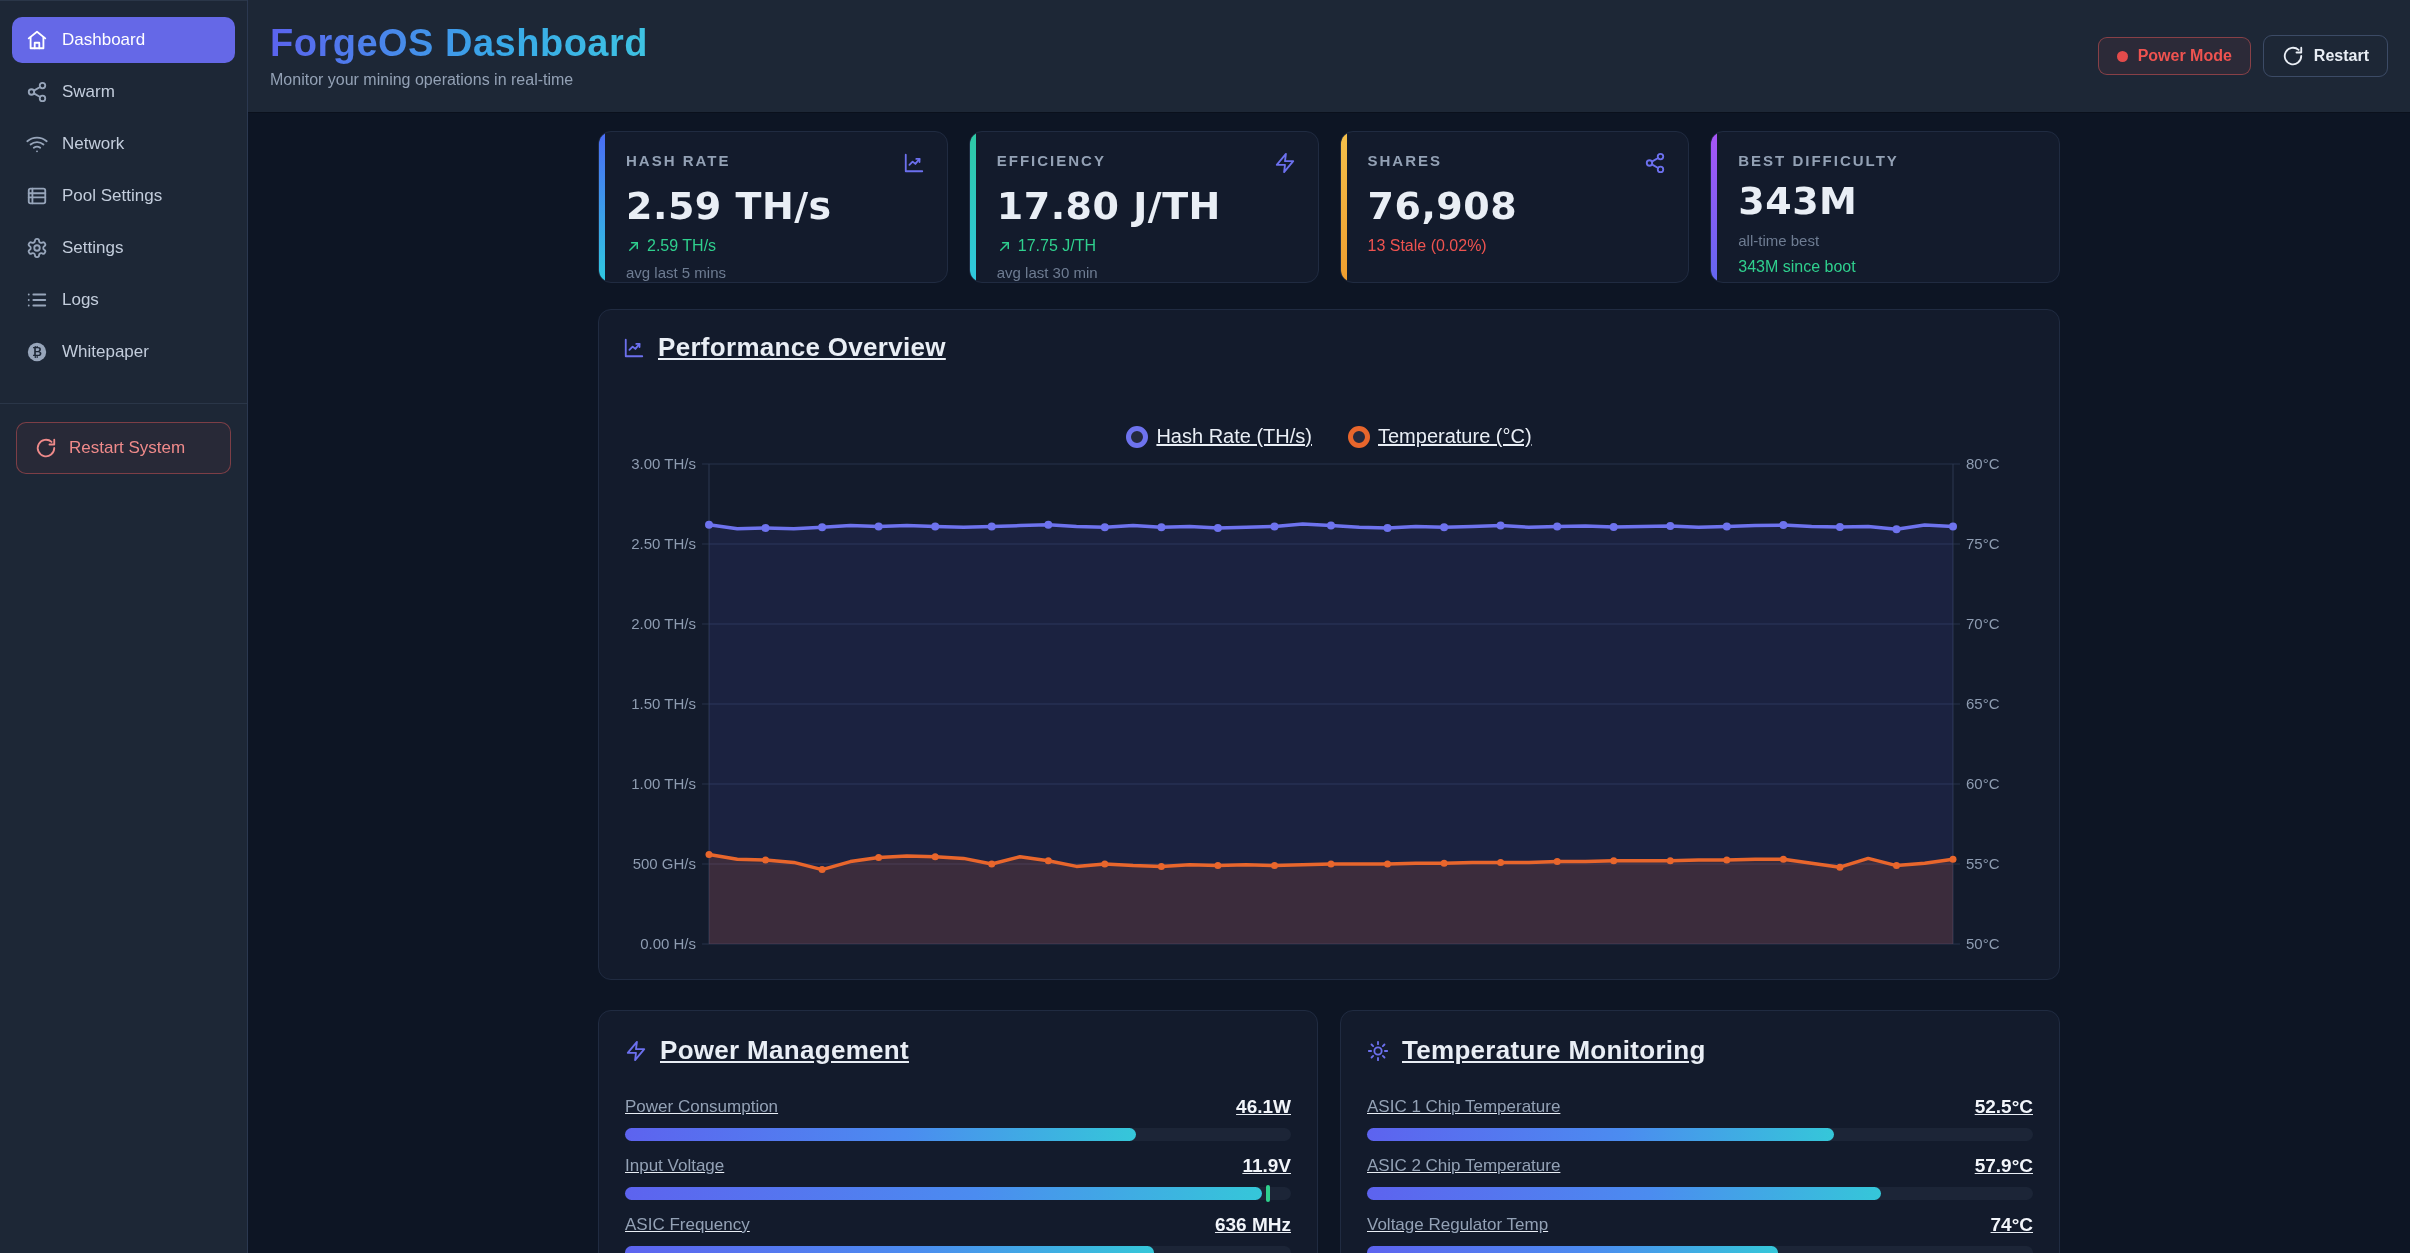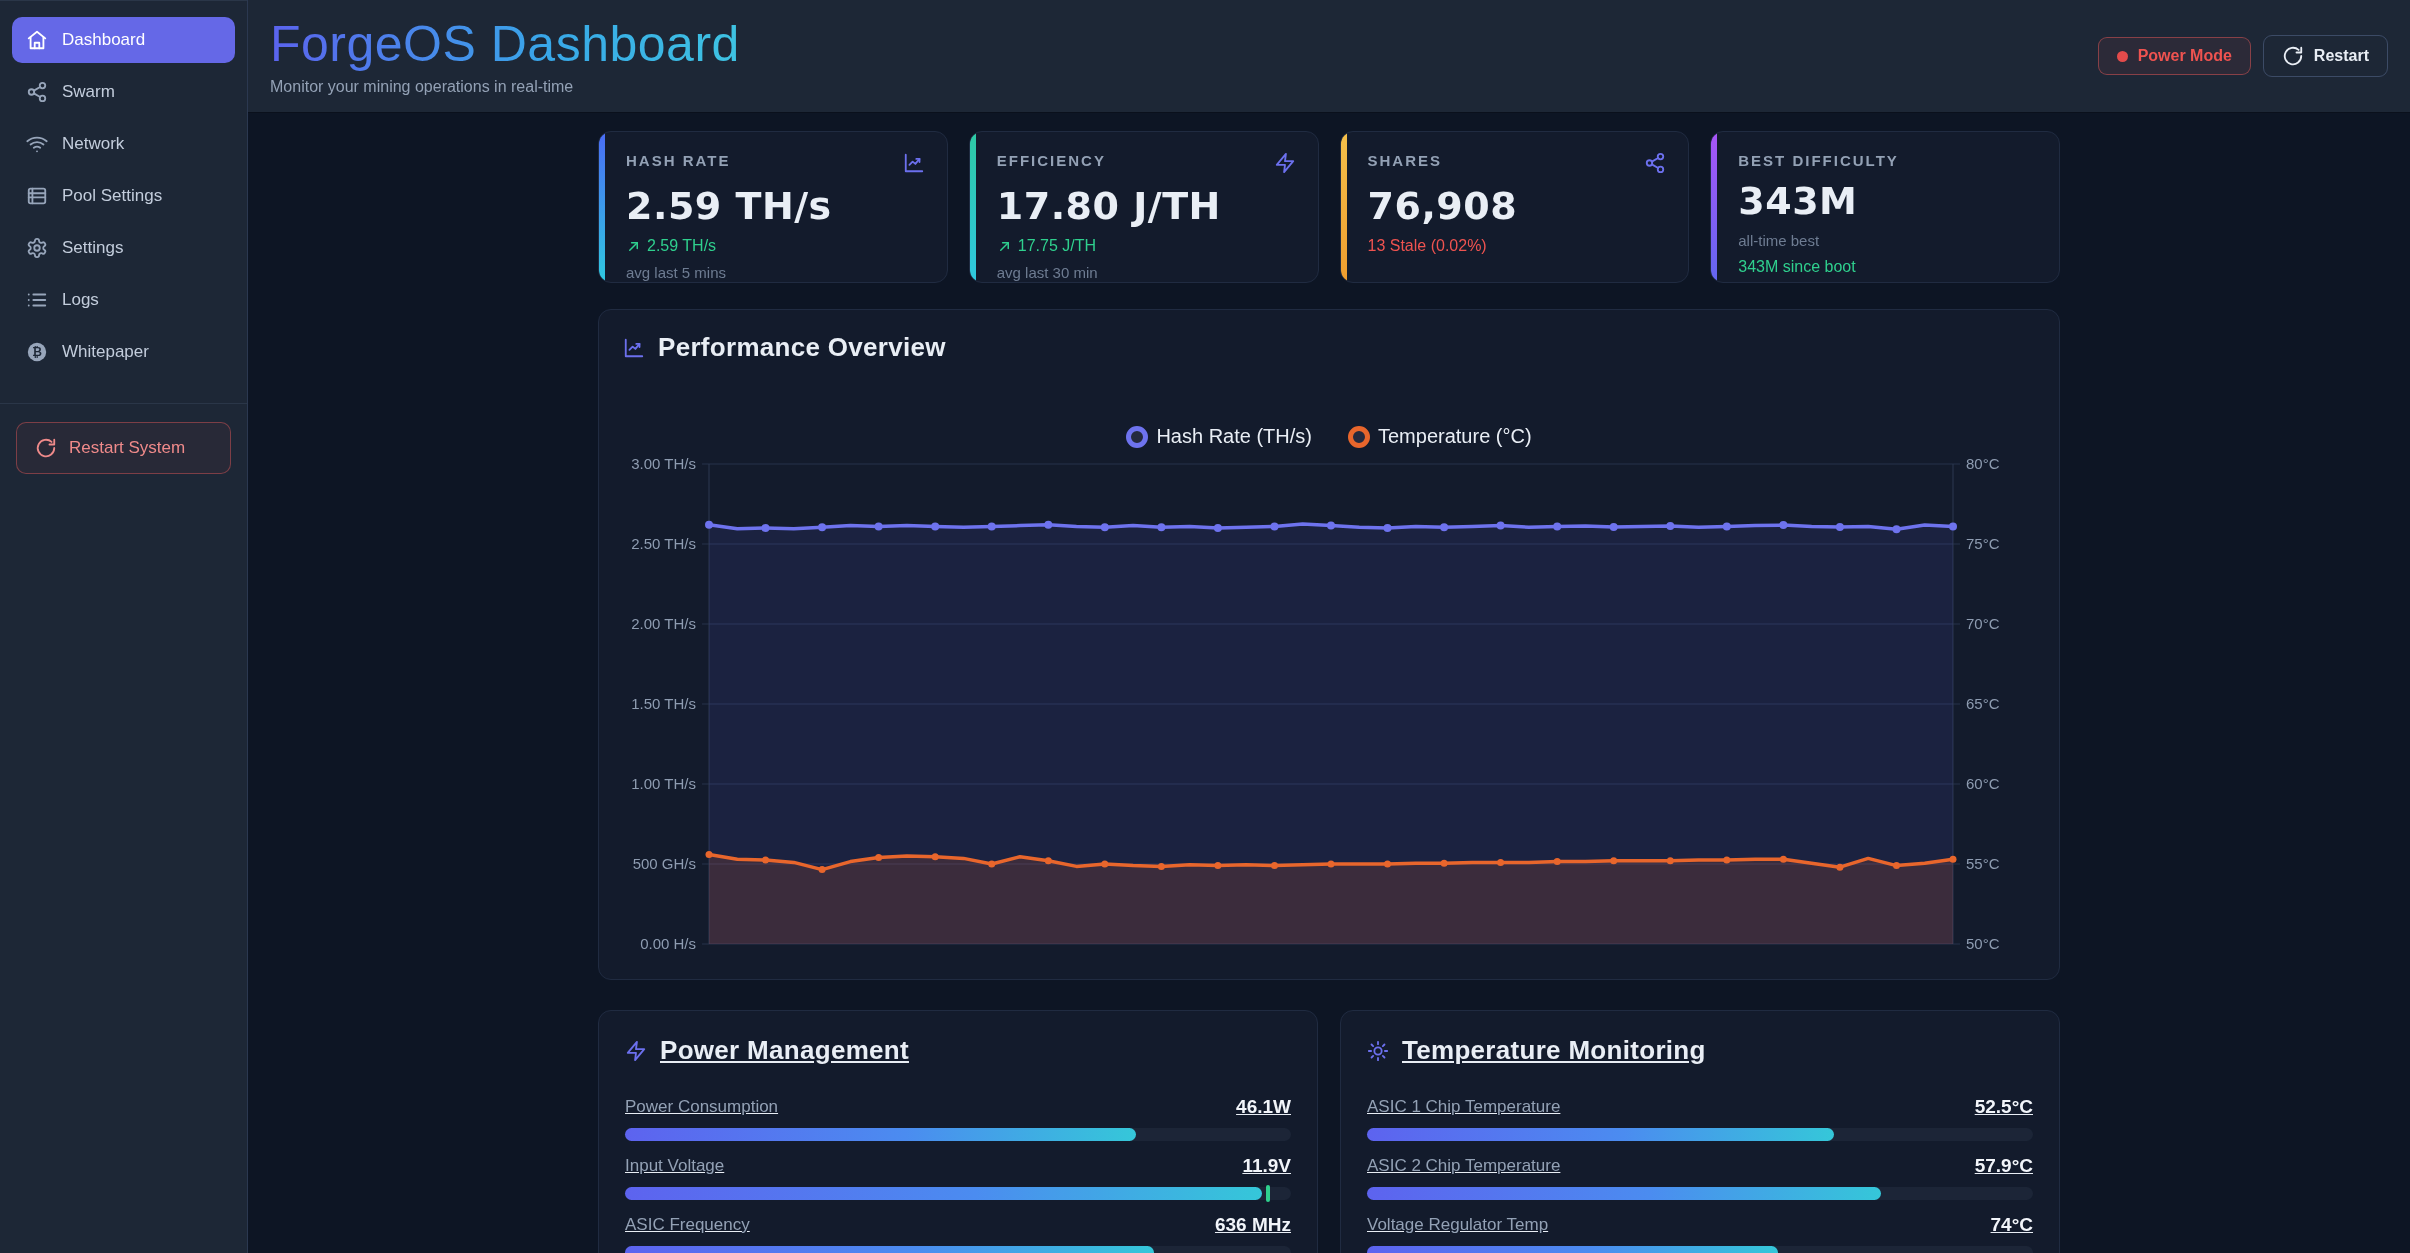--- a/index.html
+++ b/index.html
@@ -25,21 +25,21 @@
   .icon{display:inline-flex; align-items:center; justify-content:center;}
   .icon svg{display:block;}
   .sidebar-restart-wrap{padding:18px 16px; border-top:1px solid #2a3648; margin-top:12px;}
   .btn-restart-system{display:flex; align-items:center; gap:12px; width:100%; padding:14px 18px; border-radius:10px;
     border:1px solid rgba(228,88,88,.45); background:rgba(228,88,88,.06); color:#ef8a8a; font-size:17px; cursor:pointer; font-family:inherit;}
 
   
   .main{flex:1; display:flex; flex-direction:column; overflow:hidden;}
   .topbar{height:113px; min-height:113px; background:var(--sidebar-bg); border-bottom:1px solid #0a101c;
     display:flex; align-items:center; justify-content:space-between; padding:0 22px;}
-  .page-title{font-size:50px; font-weight:400; letter-spacing:.5px; line-height:1.1;
+  .page-title{font-size:38px; font-weight:700; letter-spacing:.5px; line-height:1.1;
     background:linear-gradient(90deg,#5b63ee 0%,#38a8e8 60%,#3ec3e2 100%); -webkit-background-clip:text; background-clip:text; color:transparent;}
   .page-subtitle{font-size:16px; color:var(--muted); margin-top:6px;}
   .topbar-actions{display:flex; gap:12px; align-items:center;}
   .btn{display:inline-flex; align-items:center; gap:10px; font-size:16px; font-weight:700; padding:9px 18px; border-radius:9px; cursor:pointer; font-family:inherit;}
   .btn-power{color:#ef5350; border:1px solid rgba(228,88,88,.5); background:rgba(228,88,88,.08);}
   .power-dot{width:11px; height:11px; border-radius:50%; background:#e44b4b; display:inline-block;}
   .btn-header-restart{color:#e9eef5; border:1px solid #3c4b66; background:transparent;}
 
   
   .content{flex:1; overflow:hidden; padding:18px 0 0 0;}
@@ -56,21 +56,21 @@
   .stat-head{display:flex; justify-content:space-between; align-items:flex-start;}
   .stat-label{font-size:15px; letter-spacing:2px; color:var(--muted); font-weight:600;}
   .stat-icon{color:#6c70ee;}
   .stat-value{font-size:38px; font-weight:800; margin-top:10px; letter-spacing:.5px; font-family:"DejaVu Sans",sans-serif;}
   .stat-line{font-size:16px; margin-top:9px; display:flex; align-items:center; gap:6px;}
   .stat-line.green{color:var(--green);}
   .stat-line.red{color:#ef5350;}
   .stat-line.muted{color:var(--muted2); font-size:15px;}
 
   
-  .chart-panel{background:var(--panel); border:1px solid var(--panel-border); border-radius:13px; margin-top:26px; padding:22px 24px 16px 24px;}
+  .chart-panel{background:var(--panel); border:1px solid var(--panel-border); border-radius:13px; margin-top:26px; padding:22px 24px 16px 24px;text-decoration:underline;}
   .panel-title-row{display:flex; align-items:center; gap:13px;}
   .panel-title{font-size:26px; font-weight:800; letter-spacing:.3px;}
   .panel-title-icon{color:#6c70ee;}
   .chart-legend{display:flex; justify-content:center; gap:36px; margin:22px 0 6px 0;}
   .legend-item{display:flex; align-items:center; gap:8px; font-size:20px;margin-top:40px;}
   .legend-ring{width:22px; height:22px; border-radius:50%; border-style:solid; border-width:5px; background:#252a3e;}
   .chart-svg text{font-family:"Liberation Sans",sans-serif; font-size:15px; fill:#8e9cb1;}
 
   
   .bottom-row{display:flex; gap:22px; margin-top:30px; padding-bottom:20px;}

